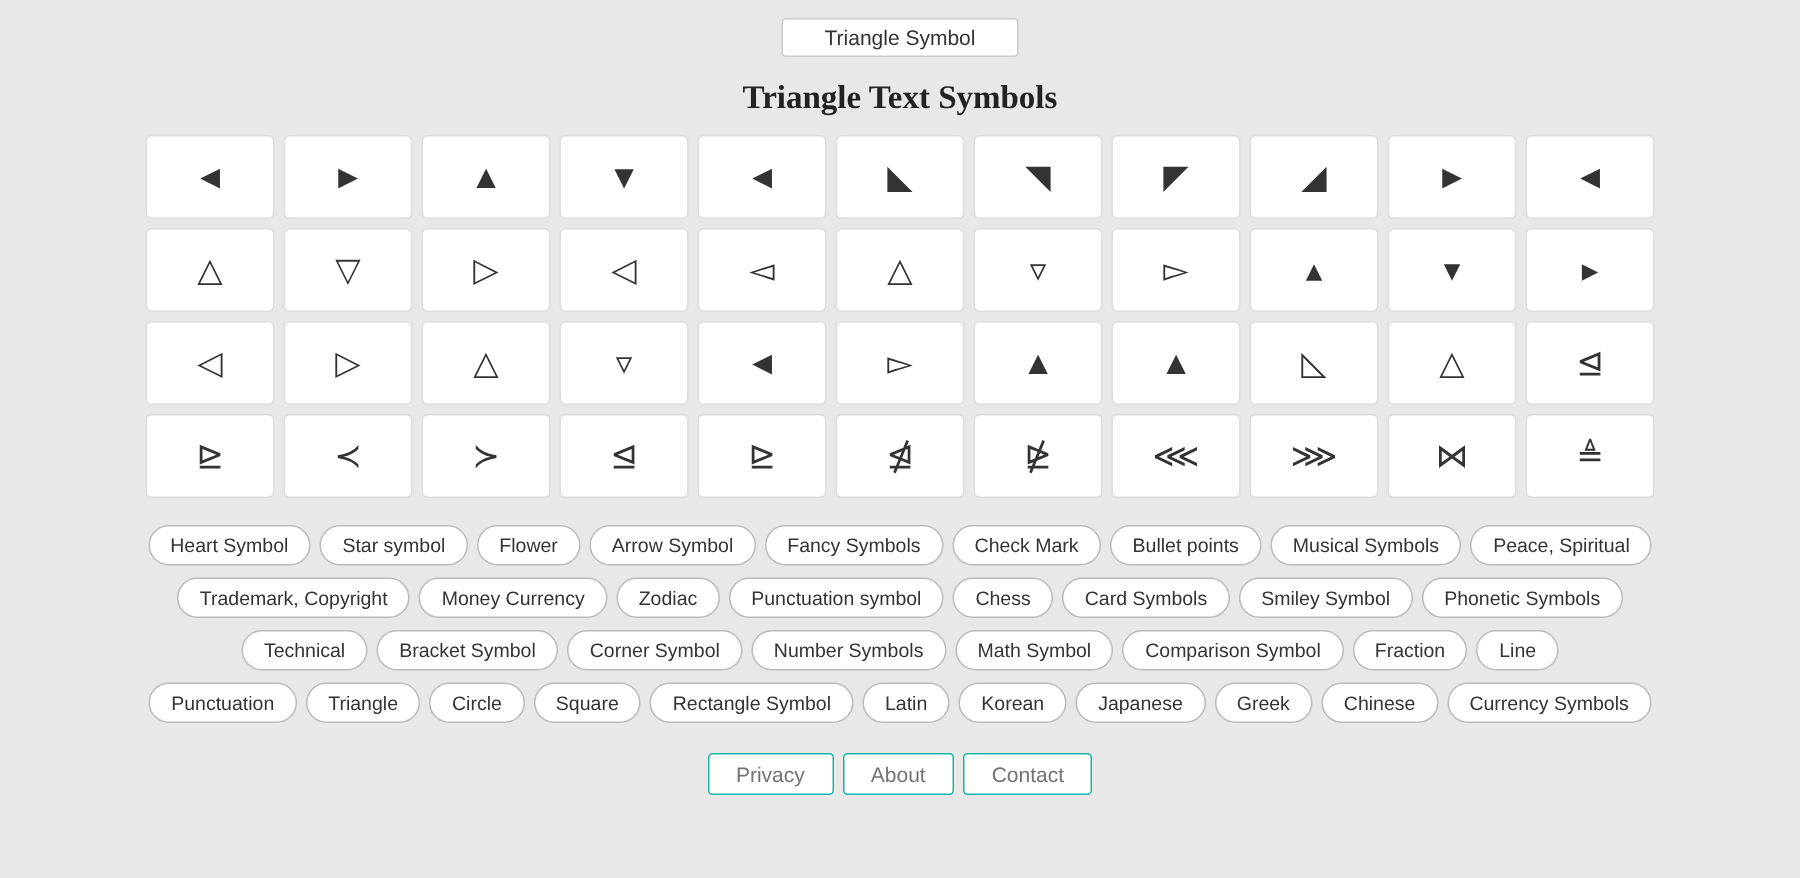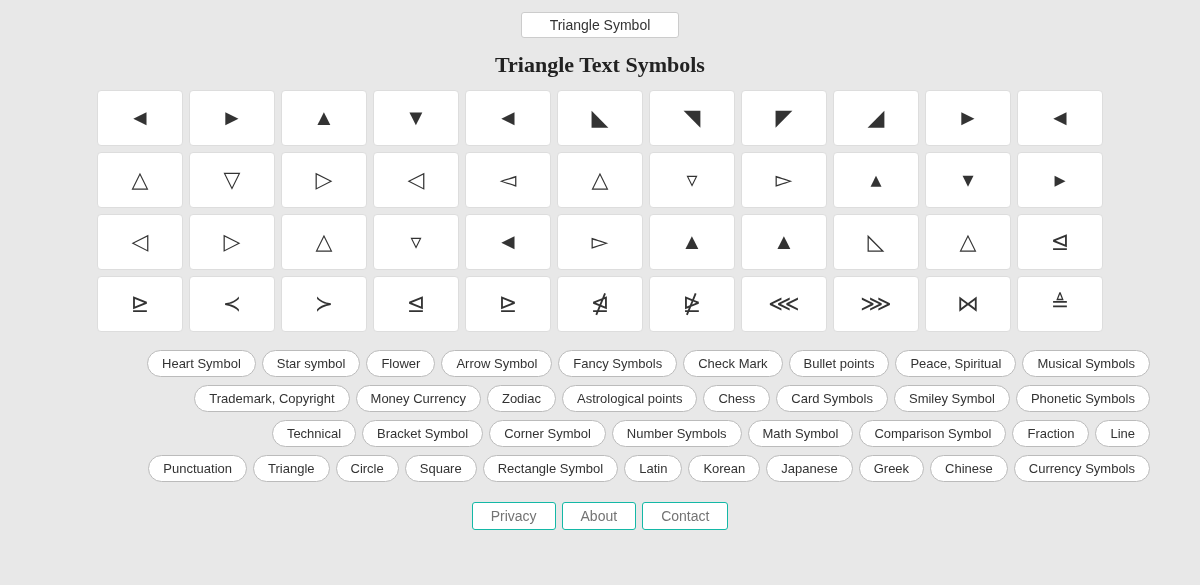--- a/index.html
+++ b/index.html
@@ -53,21 +53,21 @@
       justify-content: center;
       font-size: 22px;
       color: #333;
       cursor: pointer;
       transition: background 0.15s;
     }
 
     #tags-section {
       display: flex;
       flex-direction: column;
-      align-items: flex-end;
+      align-items: center;
       gap: 8px;
       width: 1100px;
       max-width: 1180px;
     }
 
     .tags-row {
       display: flex;
       flex-wrap: wrap;
       justify-content: center;
       gap: 6px;
@@ -166,28 +166,28 @@
 
 <div id="tags-section">
     <div class="tags-row">
       <button class="tag-btn">Heart Symbol</button>
       <button class="tag-btn">Star symbol</button>
       <button class="tag-btn">Flower</button>
       <button class="tag-btn">Arrow Symbol</button>
       <button class="tag-btn">Fancy Symbols</button>
       <button class="tag-btn">Check Mark</button>
       <button class="tag-btn">Bullet points</button>
+      <button class="tag-btn">Musical Symbols</button>
       <button class="tag-btn">Peace, Spiritual</button>
-      <button class="tag-btn">Musical Symbols</button>
     </div>
     <div class="tags-row">
       <button class="tag-btn">Trademark, Copyright</button>
       <button class="tag-btn">Money Currency</button>
       <button class="tag-btn">Zodiac</button>
-      <button class="tag-btn">Astrological points</button>
+      <button class="tag-btn">Punctuation symbol</button>
       <button class="tag-btn">Chess</button>
       <button class="tag-btn">Card Symbols</button>
       <button class="tag-btn">Smiley Symbol</button>
       <button class="tag-btn">Phonetic Symbols</button>
     </div>
     <div class="tags-row">
       <button class="tag-btn">Technical</button>
       <button class="tag-btn">Bracket Symbol</button>
       <button class="tag-btn">Corner Symbol</button>
       <button class="tag-btn">Number Symbols</button>

